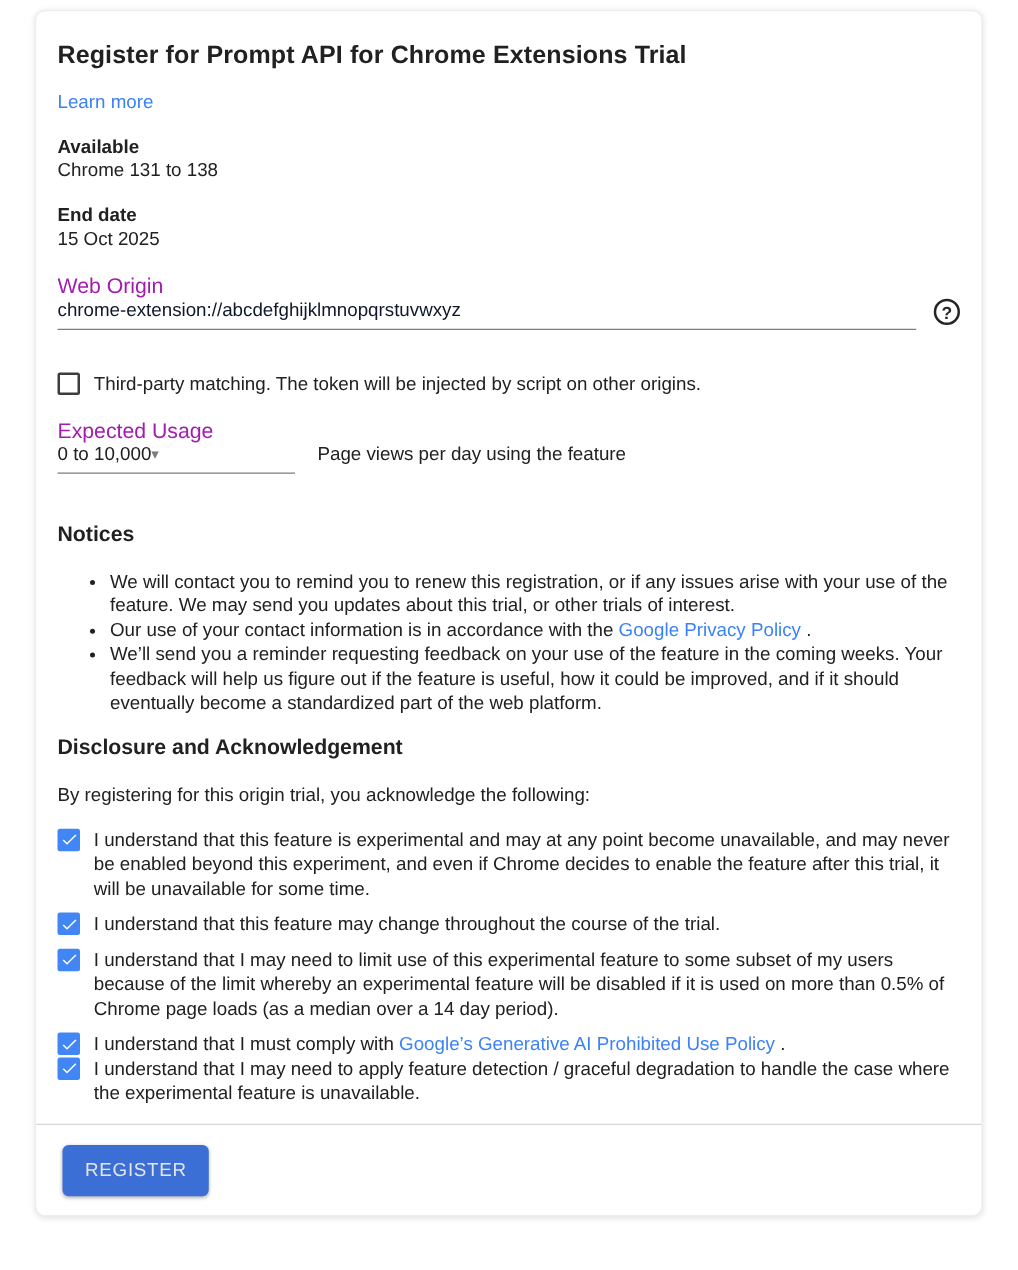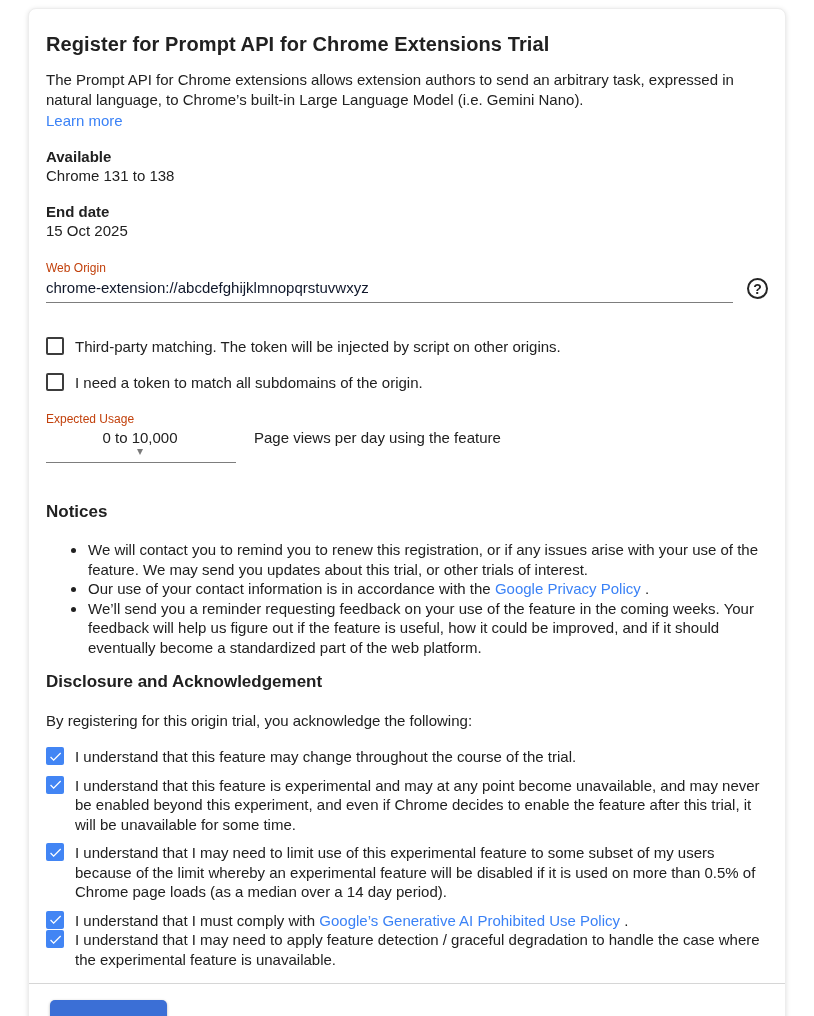--- a/index.html
+++ b/index.html
@@ -36,21 +36,21 @@
     color: #3b82f6;
     text-decoration: none;
     cursor: pointer;
   }
   .learn-more { display: inline-block; font-size: 15px; line-height: 19px; margin-top: 2px; }
 
   .detail-row { display: flex; margin-top: 17px; font-size: 15px; line-height: 19px; flex-direction: column; }
   .detail-row .dlabel { font-weight: bold; width: 160px; flex: none; }
 
   .field-block { margin-top: 21px; }
-  .field-label { font-size: 12px; color: #c2410c; line-height: 14px; }
+  .field-label { font-size: 17px; color: #a21caf; line-height: 14px; }
   .origin-row { display: flex; align-items: flex-end; }
   .origin-input-wrap { flex: 1 1 auto; margin-right: 14px; }
   input.text-input {
     width: 100%;
     border: none;
     border-bottom: 1px solid #7d7d7d;
     font-family: inherit;
     font-size: 15px;
     color: #0f172a;
     padding: 4px 0 6px 0;
@@ -82,21 +82,21 @@
     margin-top: 0px;
     cursor: pointer;
   }
   .checkbox.unchecked { border: 2px solid #3c3c3c; background: #fff; }
   .checkbox.checked { background: #4285f4; display: flex; align-items: center; justify-content: center; }
   .checkbox.checked svg { width: 15px; height: 15px; }
 
   .usage-block { margin-top: 20px; }
   .usage-row { display: flex; align-items: flex-start; }
   .select-box { width: 190px; flex: none; border-bottom: 1px solid #7d7d7d; cursor: pointer; }
-  .select-inner { display: flex; align-items: center; justify-content: flex-start; padding: 3px 2px 6px 0; flex-direction: column; }
+  .select-inner { display: flex; align-items: center; justify-content: flex-start; padding: 3px 2px 6px 0; }
   .select-value { font-size: 15px; }
   .select-arrow { font-size: 12px; color: #7a7a7a; line-height: 10px; }
   .usage-suffix { font-size: 15px; margin-left: 18px; padding-top: 3px; }
 
   .section-heading { font-size: 17px; font-weight: bold; }
   .notices-heading { margin-top: 39px; }
   .notices-list { margin: 18px 0 0 41px; }
   .notices-list li { font-size: 15px; line-height: 19.5px; padding-left: 1px; max-width: 690px; }
 
   .disclosure-heading { margin-top: 15px; }
@@ -128,21 +128,20 @@
   }
 </style>
 </head>
 <body>
 
 <div class="card">
   <div class="card-body">
 
     <h1 class="page-title">Register for Prompt API for Chrome Extensions Trial</h1>
 
-    <p class="description">The Prompt API for Chrome extensions allows extension authors to send an arbitrary task, expressed in natural language, to Chrome’s built-in Large Language Model (i.e. Gemini Nano).</p>
     <a class="link learn-more">Learn more</a>
 
     <div class="detail-row">
       <div class="dlabel">Available</div>
       <div>Chrome 131 to 138</div>
     </div>
     <div class="detail-row">
       <div class="dlabel">End date</div>
       <div>15 Oct 2025</div>
     </div>
@@ -153,24 +152,20 @@
         <div class="origin-input-wrap">
           <input class="text-input" type="text" value="chrome-extension://abcdefghijklmnopqrstuvwxyz" style="">
         </div>
         <div class="help-icon">?</div>
       </div>
     </div>
 
     <div class="check-row opt-row" style="margin-top:34px;">
       <span class="checkbox unchecked"></span>
       <span class="ack-text">Third-party matching. The token will be injected by script on other origins.</span>
-    </div>
-    <div class="check-row opt-row">
-      <span class="checkbox unchecked"></span>
-      <span class="ack-text">I need a token to match all subdomains of the origin.</span>
     </div>
 
     <div class="usage-block">
       <div class="field-label">Expected Usage</div>
       <div class="usage-row">
         <div class="select-box">
           <div class="select-inner">
             <span class="select-value">0 to 10,000</span>
             <span class="select-arrow">▾</span>
           </div>
@@ -195,29 +190,29 @@
     <h2 class="section-heading disclosure-heading">Disclosure and Acknowledgement</h2>
     <p class="disclosure-intro">By registering for this origin trial, you acknowledge the following:</p>
 
     <div class="ack-list">
       <div class="check-row ack-item">
         <span class="checkbox checked">
           <svg viewBox="0 0 24 24">
               <path d="M9 16.2 4.8 12l-1.4 1.4L9 19 21 7l-1.4-1.4z" fill="#ffffff"></path>
             </svg>
         </span>
+        <span class="ack-text">I understand that this feature is experimental and may at any point become unavailable, and may never be enabled beyond this experiment, and even if Chrome decides to enable the feature after this trial, it will be unavailable for some time.</span>
+      </div>
+      <div class="check-row ack-item">
+        <span class="checkbox checked">
+          <svg viewBox="0 0 24 24">
+              <path d="M9 16.2 4.8 12l-1.4 1.4L9 19 21 7l-1.4-1.4z" fill="#ffffff"></path>
+            </svg>
+        </span>
         <span class="ack-text">I understand that this feature may change throughout the course of the trial.</span>
-      </div>
-      <div class="check-row ack-item">
-        <span class="checkbox checked">
-          <svg viewBox="0 0 24 24">
-              <path d="M9 16.2 4.8 12l-1.4 1.4L9 19 21 7l-1.4-1.4z" fill="#ffffff"></path>
-            </svg>
-        </span>
-        <span class="ack-text">I understand that this feature is experimental and may at any point become unavailable, and may never be enabled beyond this experiment, and even if Chrome decides to enable the feature after this trial, it will be unavailable for some time.</span>
       </div>
       <div class="check-row ack-item">
         <span class="checkbox checked">
           <svg viewBox="0 0 24 24">
               <path d="M9 16.2 4.8 12l-1.4 1.4L9 19 21 7l-1.4-1.4z" fill="#ffffff"></path>
             </svg>
         </span>
         <span class="ack-text">I understand that I may need to limit use of this experimental feature to some subset of my users because of the limit whereby an experimental feature will be disabled if it is used on more than 0.5% of Chrome page loads (as a median over a 14 day period).</span>
       </div>
       <div class="check-row ack-item">

